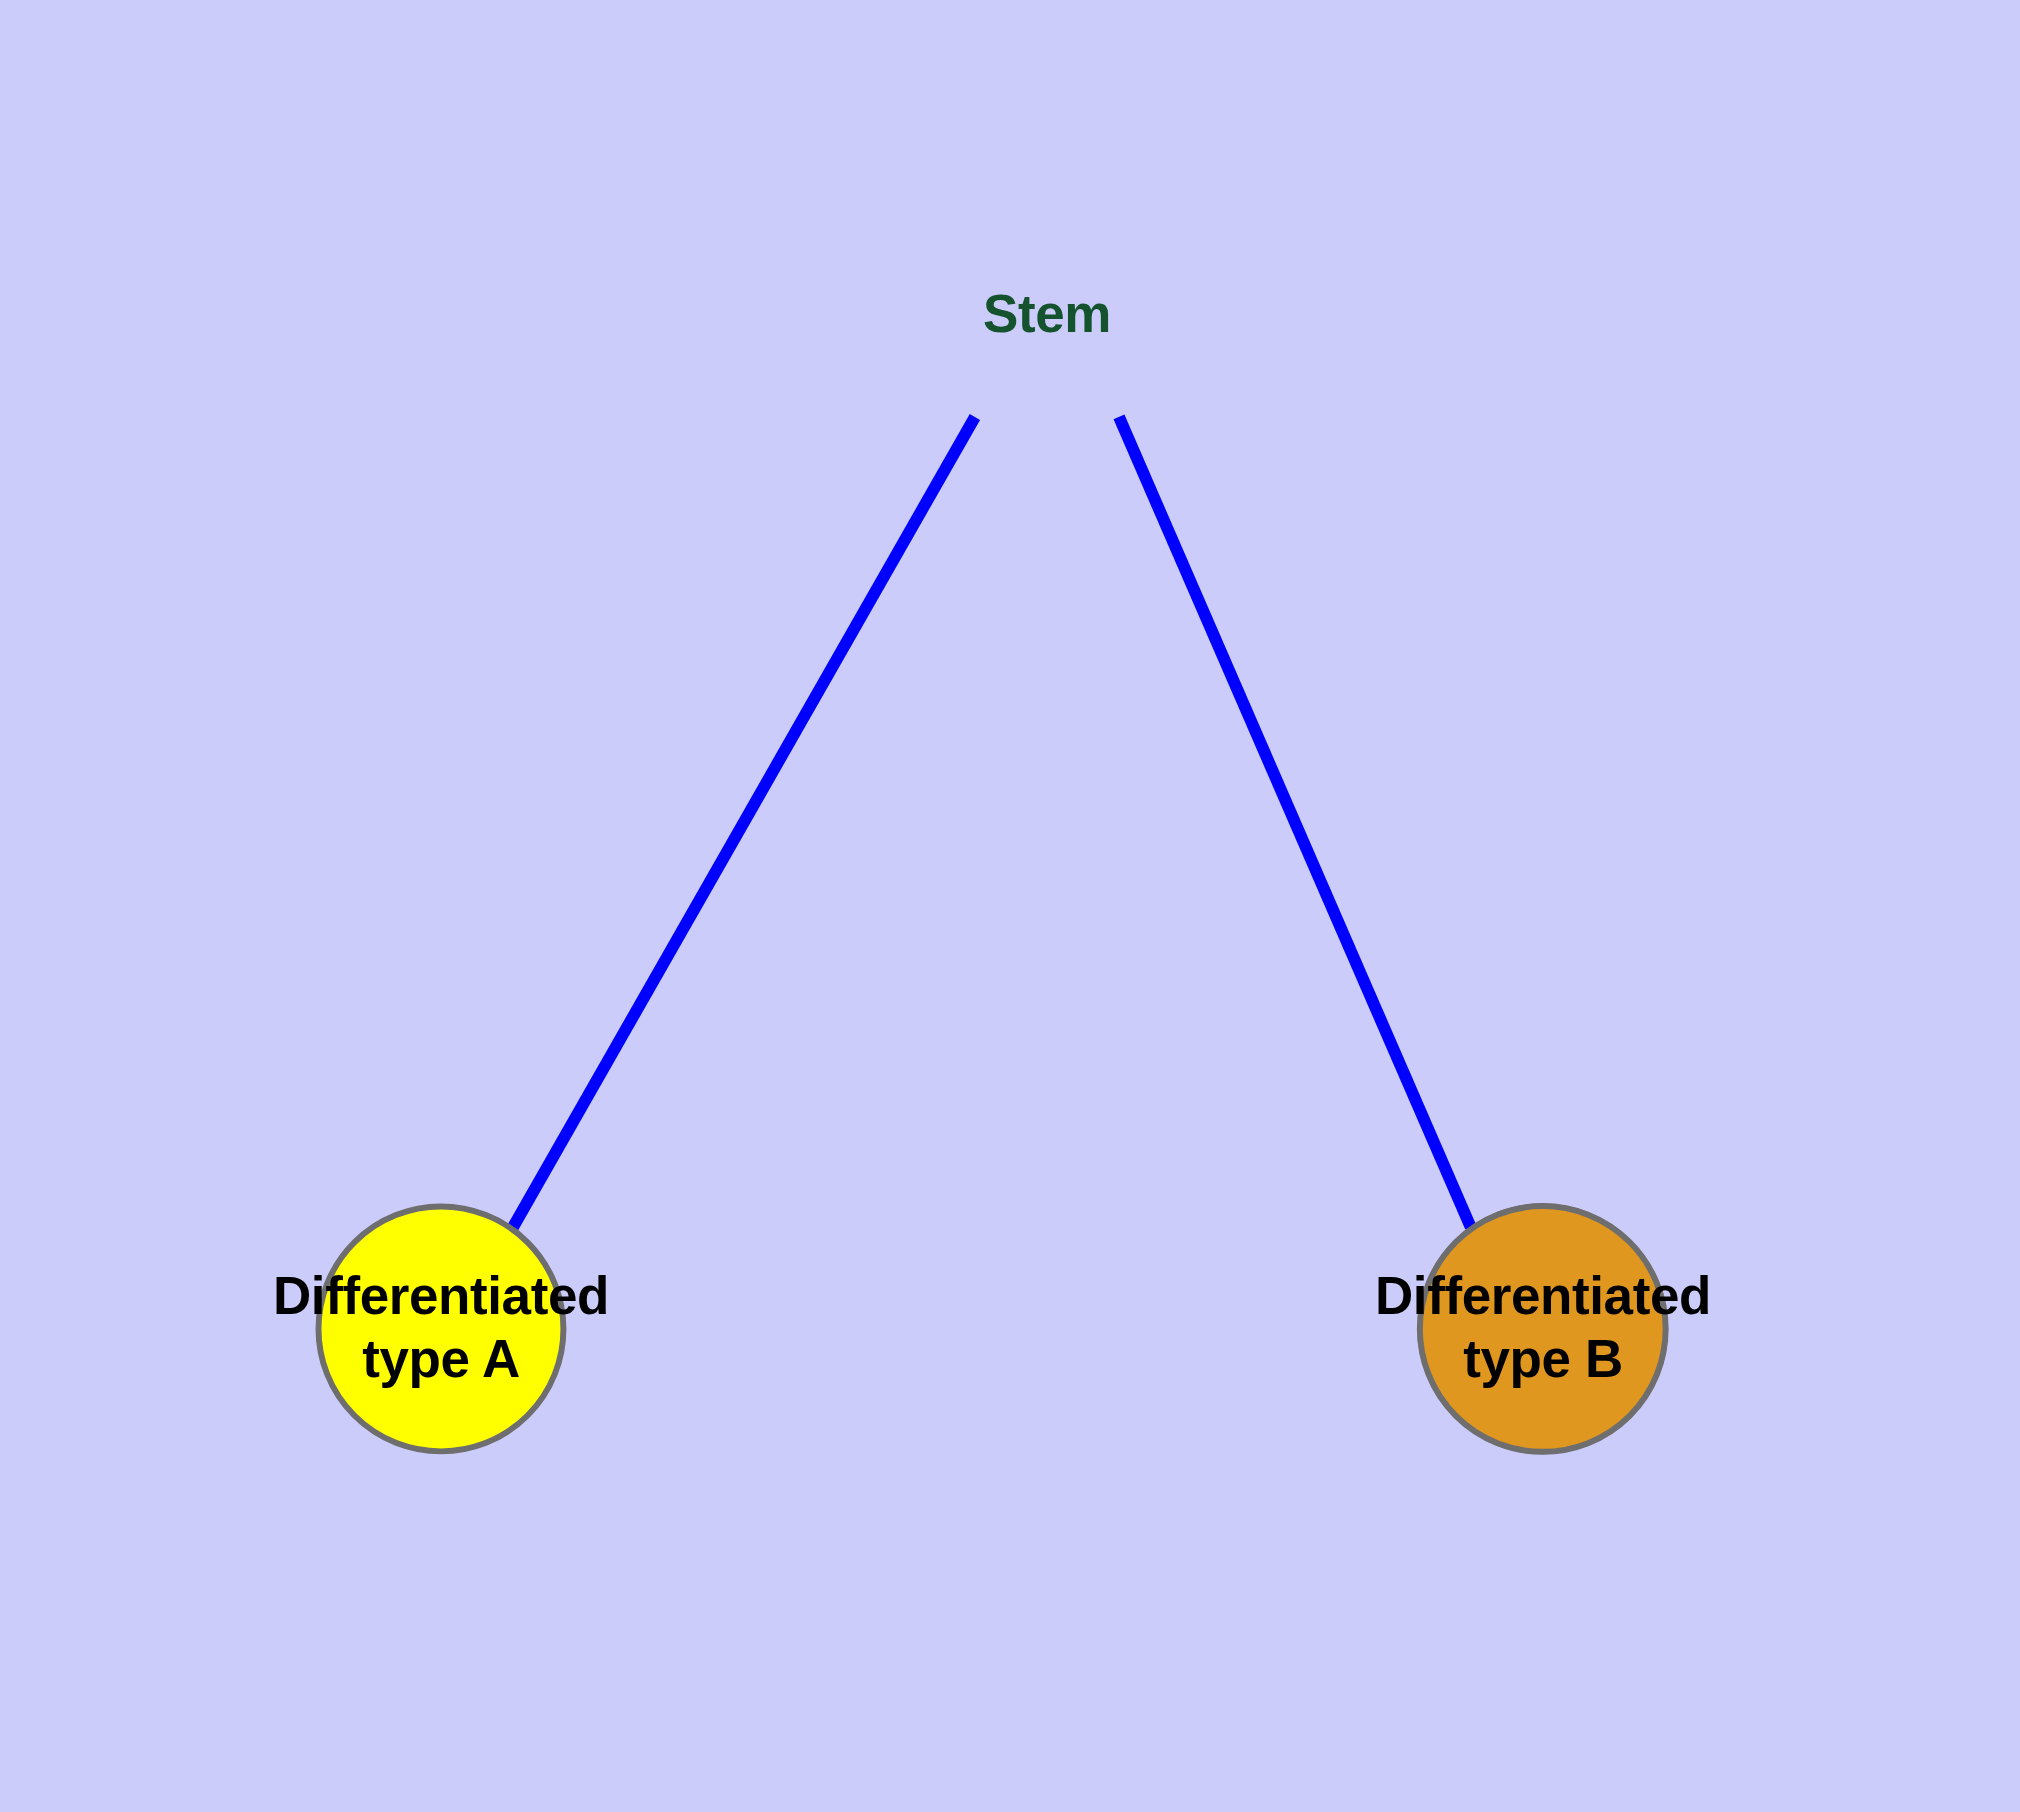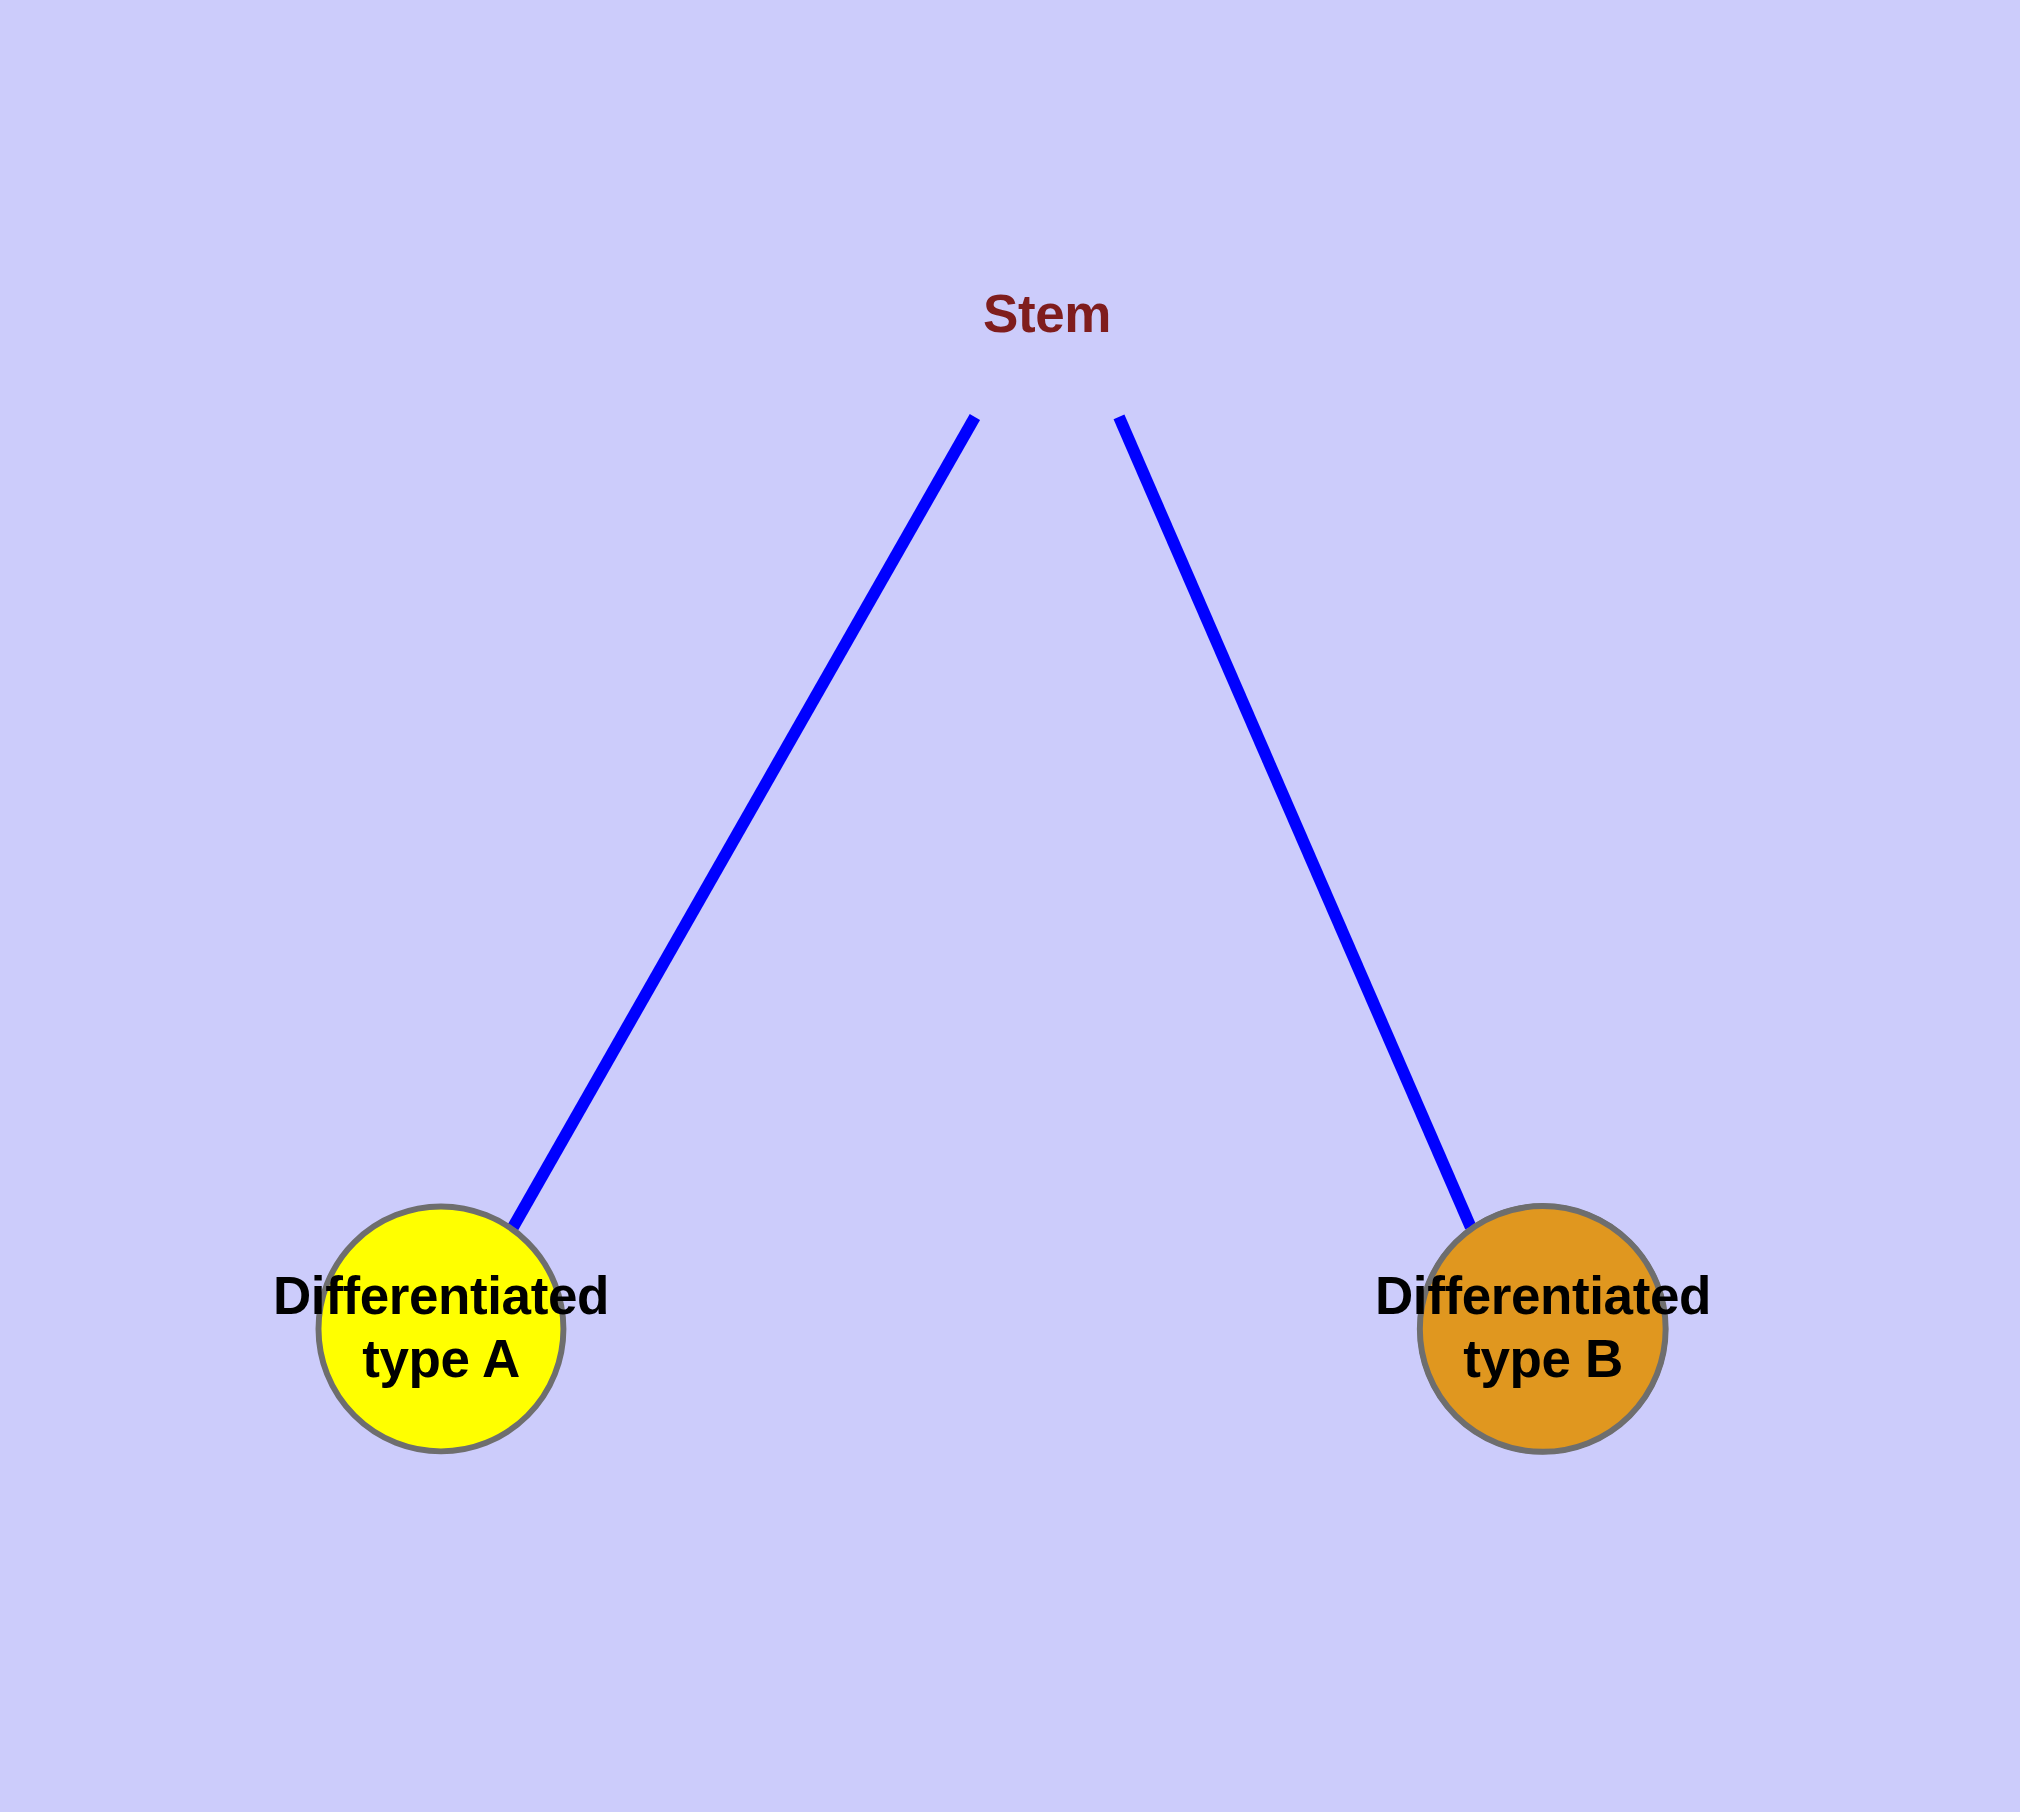--- a/index.html
+++ b/index.html
@@ -69,20 +69,20 @@
       <line x1="1150" y1="492" x2="605" y2="1448" stroke="#0000ff" stroke-width="14" stroke-linecap="butt"></line>
       <line x1="1320" y1="492" x2="1735" y2="1448" stroke="#0000ff" stroke-width="14" stroke-linecap="butt"></line>
     </g>
     <g cx="1235" cy="372" r="144.5" fill="#9efb06" stroke="#6e6e6e" stroke-width="7">
       <circle cx="520" cy="1568" r="144.5" fill="#ffff00" stroke="#6e6e6e" stroke-width="7"></circle>
       <circle cx="1820" cy="1568" r="144.5" fill="#e0971f" stroke="#6e6e6e" stroke-width="7"></circle>
       <circle cx="1820" cy="1568" r="145" fill="#e0971f" stroke="#6e6e6e" stroke-width="7"></circle>
     </g>
   </svg>
 
-  <div class="node-label" id="label-stem" style="font-size: 53px; color: #7f1d1d; width: 678px; left: 708px; top: 283px;">Stem</div>
+  <div class="node-label" id="label-stem" style="font-size: 53px; color: #14532d; width: 678px; left: 708px; top: 283px;">Stem</div>
 
   <div class="node-label" id="label-diff-a" style="font-size: 53px; color: rgb(0, 0, 0); width: 678px; left: 102px; top: 1265px;"><span>Differentiated</span><br><span>type A</span></div>
 
   <div class="node-label" id="label-diff-b" style="font-size: 53px; color: rgb(0, 0, 0); width: 678px; left: 1204px; top: 1265px;"><span>Differentiated</span><br><span>type B</span></div>
 
 </div>
 
 
 </body></html>

